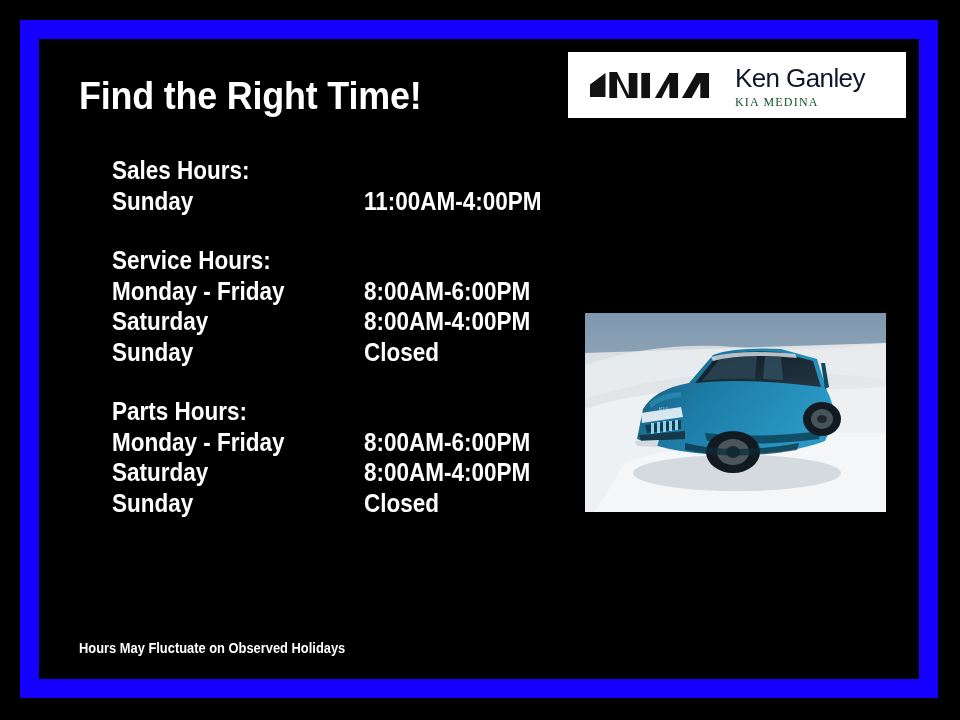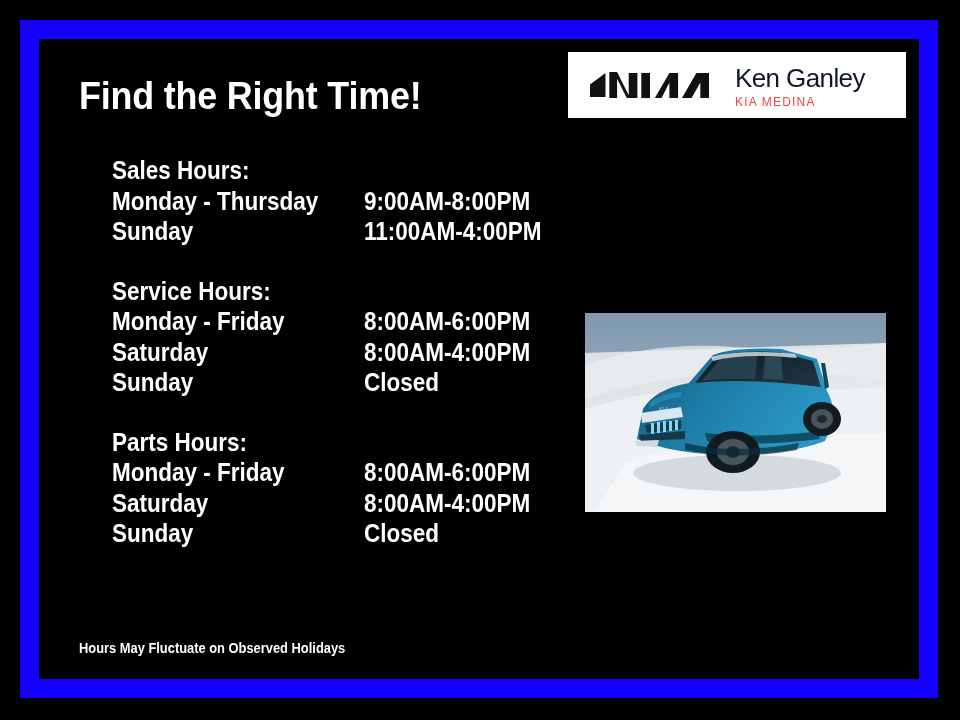--- a/index.html
+++ b/index.html
@@ -145,22 +145,22 @@
     color: #0f172a;
     font-family: "Liberation Sans", sans-serif;
     font-weight: normal;
     font-size: 26px;
     line-height: 32px;
     letter-spacing: -0.6px;
     white-space: nowrap;
   }
   .logo-sub {
     margin-top: 1px;
-    color: #ef4444;
-    font-family: Liberation Sans, sans-serif;
+    color: #14532d;
+    font-family: Liberation Serif, serif;
     font-weight: normal;
     font-size: 12px;
     line-height: 14px;
     letter-spacing: 1.2px;
     white-space: nowrap;
   }
 
   
   .vehicle-photo {
     position: absolute;
@@ -182,24 +182,20 @@
   <div class="frame-inner"></div>
 
   <div class="content">
 
     <div class="page-title">Find the Right Time!</div>
 
     <div class="hours-wrap">
 
       <div class="hours-block">
         <div class="block-heading">Sales Hours:</div>
-        <div class="hours-row">
-          <span class="row-days">Monday - Thursday</span>
-          <span class="row-time">9:00AM-8:00PM</span>
-        </div>
         <div class="hours-row">
           <span class="row-days">Sunday</span>
           <span class="row-time">11:00AM-4:00PM</span>
         </div>
       </div>
 
       <div class="hours-block">
         <div class="block-heading">Service Hours:</div>
         <div class="hours-row">
           <span class="row-days">Monday - Friday</span>

